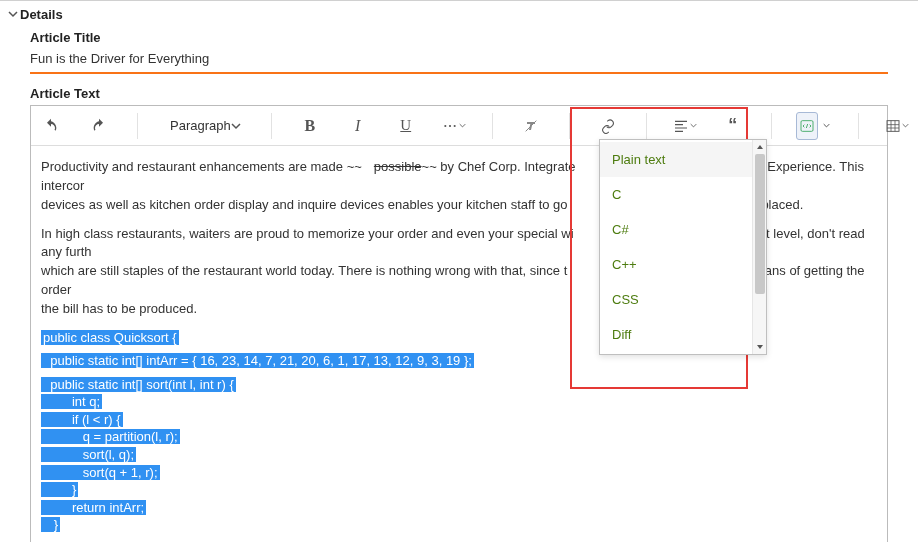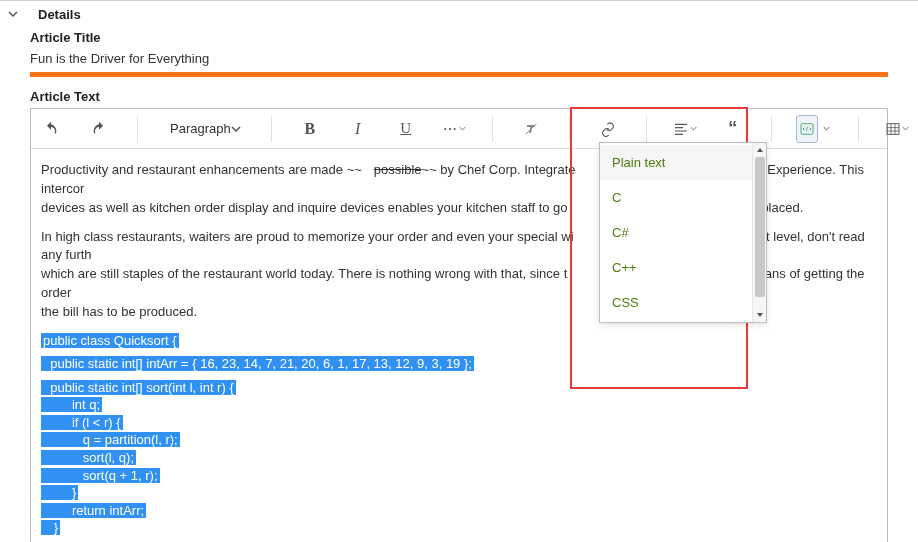--- a/index.html
+++ b/index.html
@@ -1,23 +1,23 @@
 <!DOCTYPE html>
 <html><head>
 <meta charset="utf-8">
 <style>
   * { box-sizing: border-box; margin: 0; padding: 0; }
   body { font-family: -apple-system, BlinkMacSystemFont, "Segoe UI", Arial, sans-serif; font-size: 13px; color: #333; background: #fff; width: 918px; height: 542px; overflow: hidden; position: relative; }
   .top-border { border-top: 1px solid #d0d0d0; }
-  .details-bar { display: flex; align-items: center; padding: 6px 16px 4px 8px; gap: 20px; }
+  .details-bar { display: flex; align-items: center; padding: 6px 16px 4px 8px; gap: 2px; }
   .details-chevron svg { width: 10px; height: 10px; }
   .details-label { font-weight: 600; font-size: 13px; color: #222; }
   .section { padding: 4px 30px 8px 30px; }
   .field-label { font-weight: 600; font-size: 13px; color: #222; margin-bottom: 4px; }
-  .field-value { font-size: 13px; color: #333; padding: 2px 0 6px 0; border-bottom: 5px solid #f97316; margin-bottom: 12px; }
+  .field-value { font-size: 13px; color: #333; padding: 2px 0 6px 0; border-bottom: 2px solid #f97316; margin-bottom: 12px; }
   .editor-wrap { border: 1px solid #bbb; background: #fff; }
   .toolbar { display: flex; align-items: center; border-bottom: 1px solid #ddd; padding: 4px 6px; gap: 20px; flex-wrap: nowrap; height: 40px; }
   .tsep { width: 1px; height: 26px; background: #e2e2e2; margin: 0 4px; flex-shrink: 0; }
   .tbtn { display: inline-flex; align-items: center; justify-content: center; width: 28px; height: 28px; border-radius: 3px; cursor: pointer; color: #555; flex-shrink: 0; }
   .tbtn svg { width: 16px; height: 16px; fill: currentColor; }
   .tbtn .cd { width: 7px; height: 7px; margin-left: 1px; }
   .tbtn.active { background: #eef2f9; border: 1px solid #a7b9d6; }
   .fmt-select { display: inline-flex; align-items: center; justify-content: space-between; border: none; height: 28px; padding: 0 6px 0 8px; font-size: 13px; color: #333; width: 118px; cursor: pointer; }
   .fmt-select .cd { width: 10px; height: 10px; }
   .bold { font-weight: 700; font-family: Georgia, serif; font-size: 16px; }
@@ -226,20 +226,21 @@
     </div>
 
     <div class="dropdown-panel">
       <div class="dropdown-inner">
         <div class="dd-list">
           <div class="dd-item sel">Plain text</div>
           <div class="dd-item">C</div>
           <div class="dd-item">C#</div>
           <div class="dd-item">C++</div>
           <div class="dd-item">CSS</div>
+          <div class="dd-item">Diff</div>
         </div>
         <div class="dd-scroll">
           <svg class="sarrow top" viewBox="0 0 10 10">
               <path d="M2 7 L5 3 L8 7z" fill="#555"></path>
             </svg>
           <div class="thumb"></div>
           <svg class="sarrow bot" viewBox="0 0 10 10">
               <path d="M2 3 L5 7 L8 3z" fill="#555"></path>
             </svg>
         </div>

